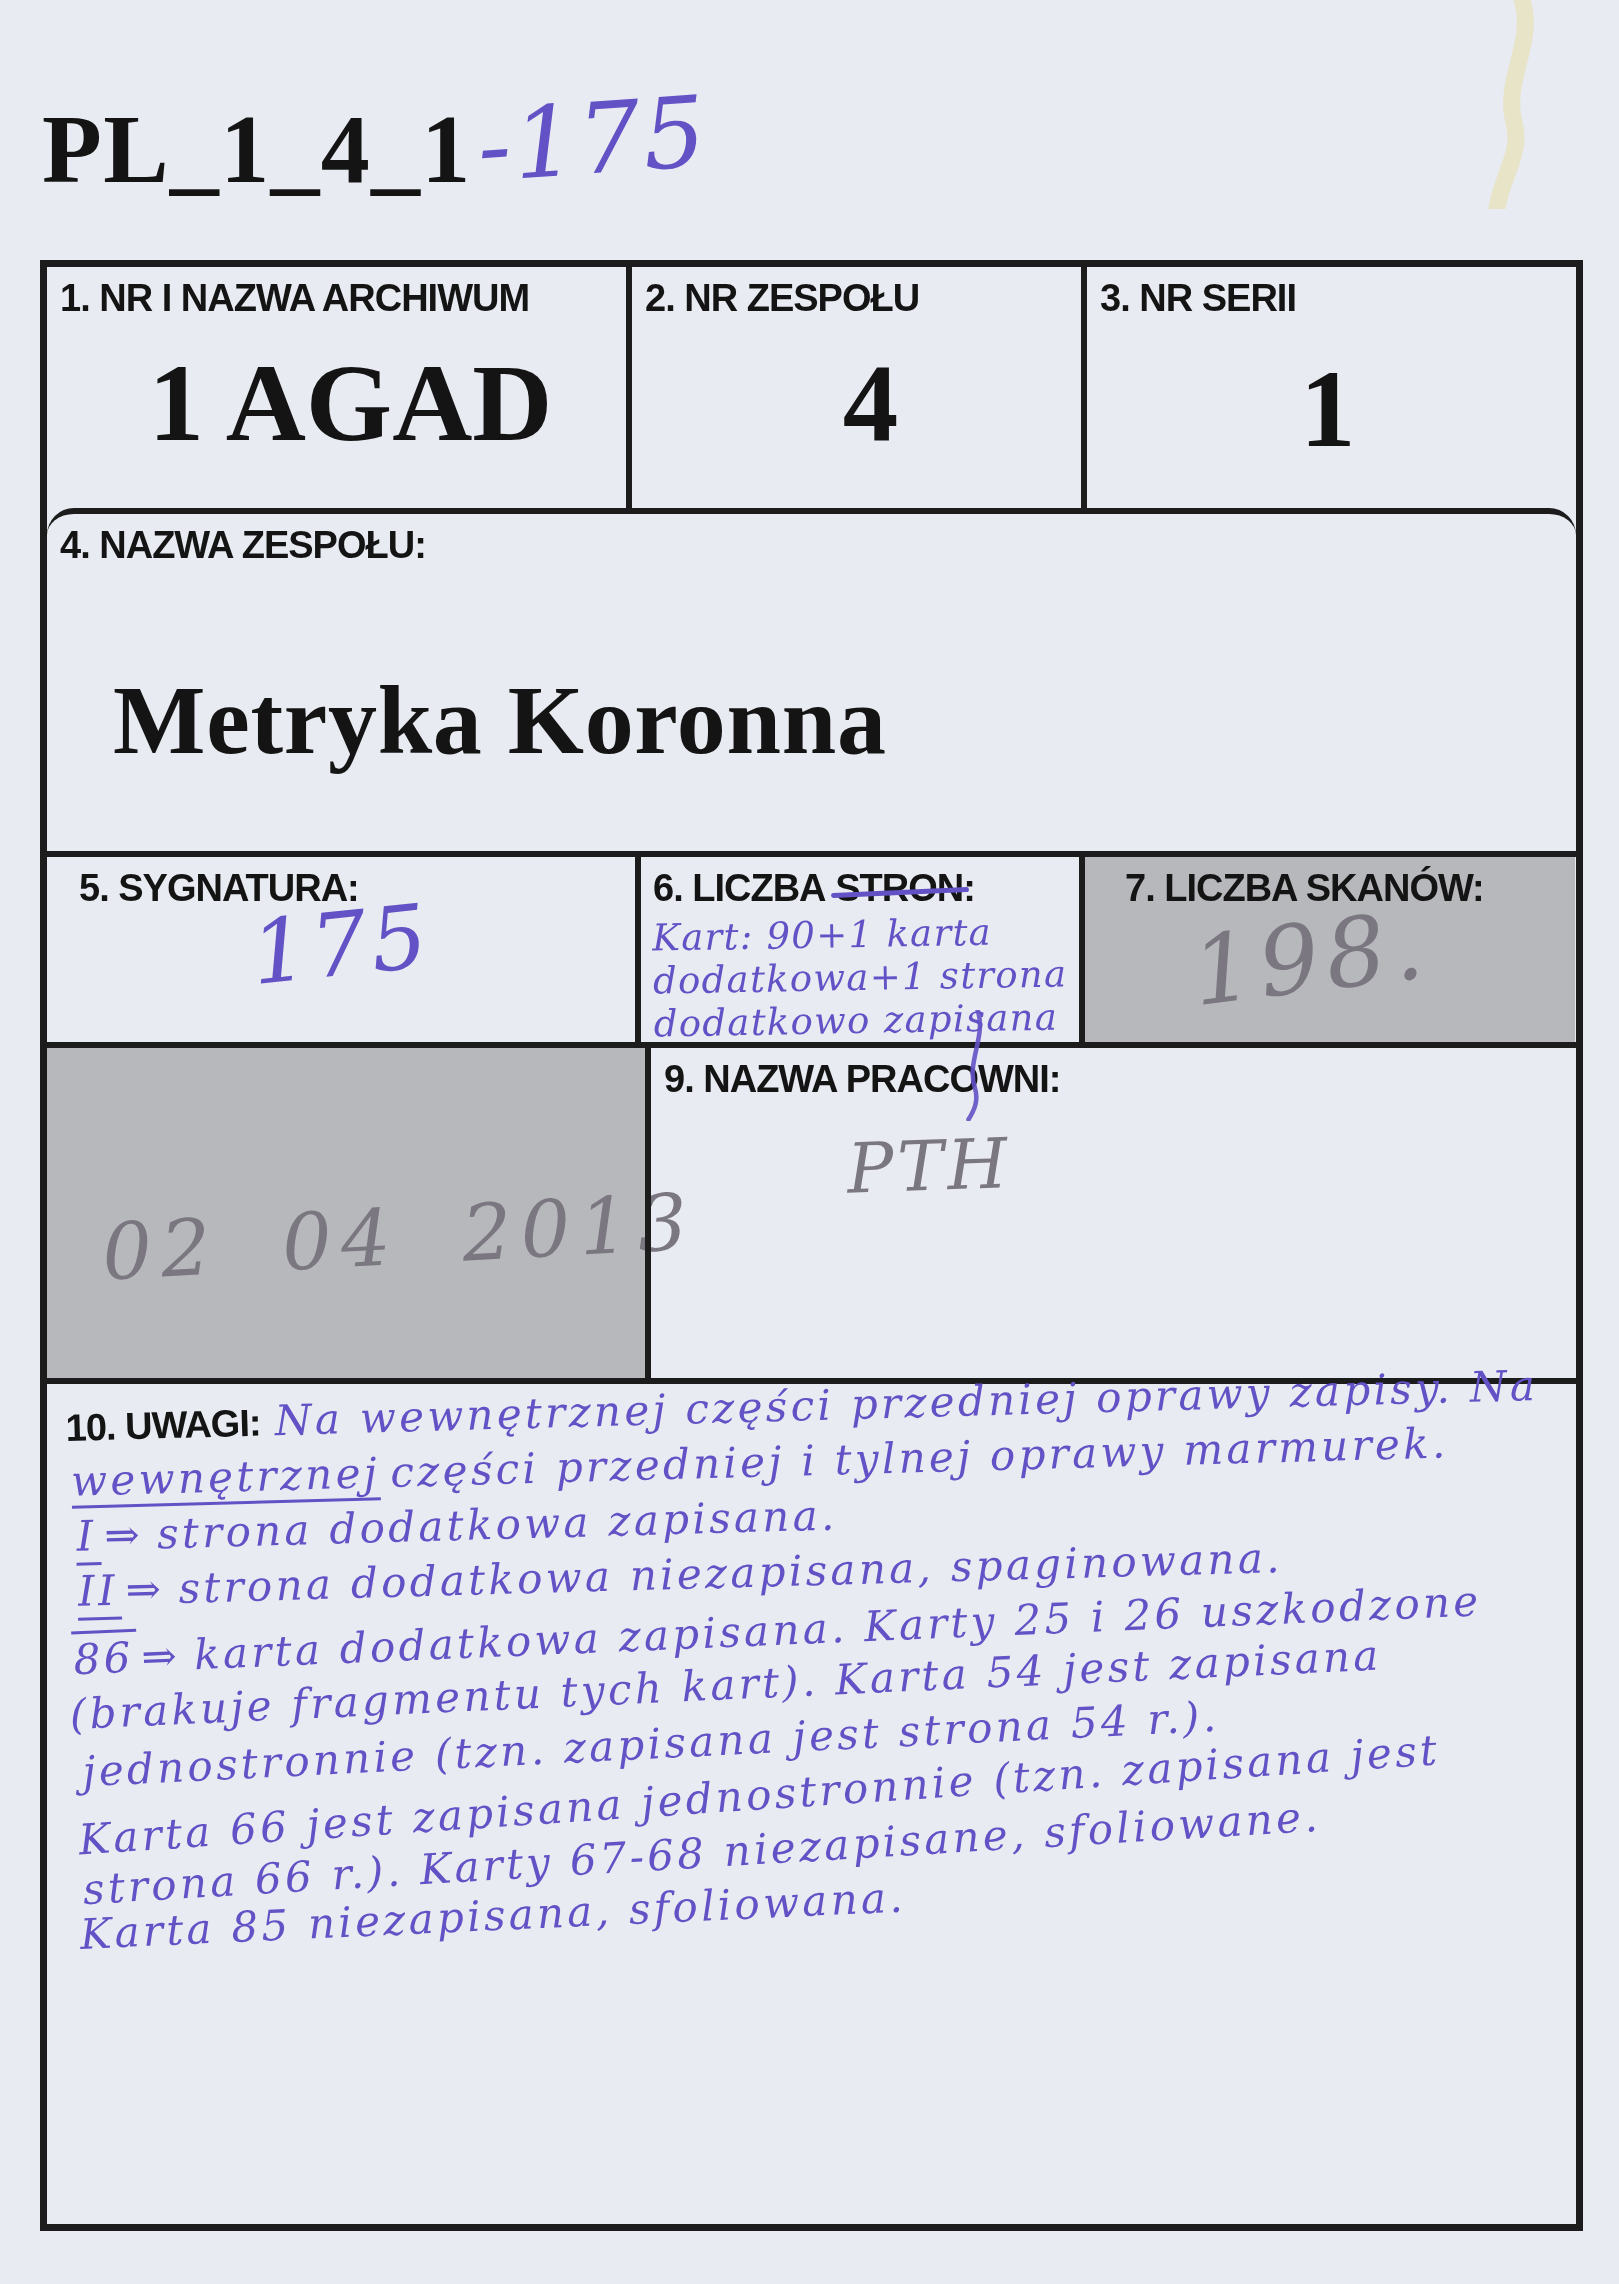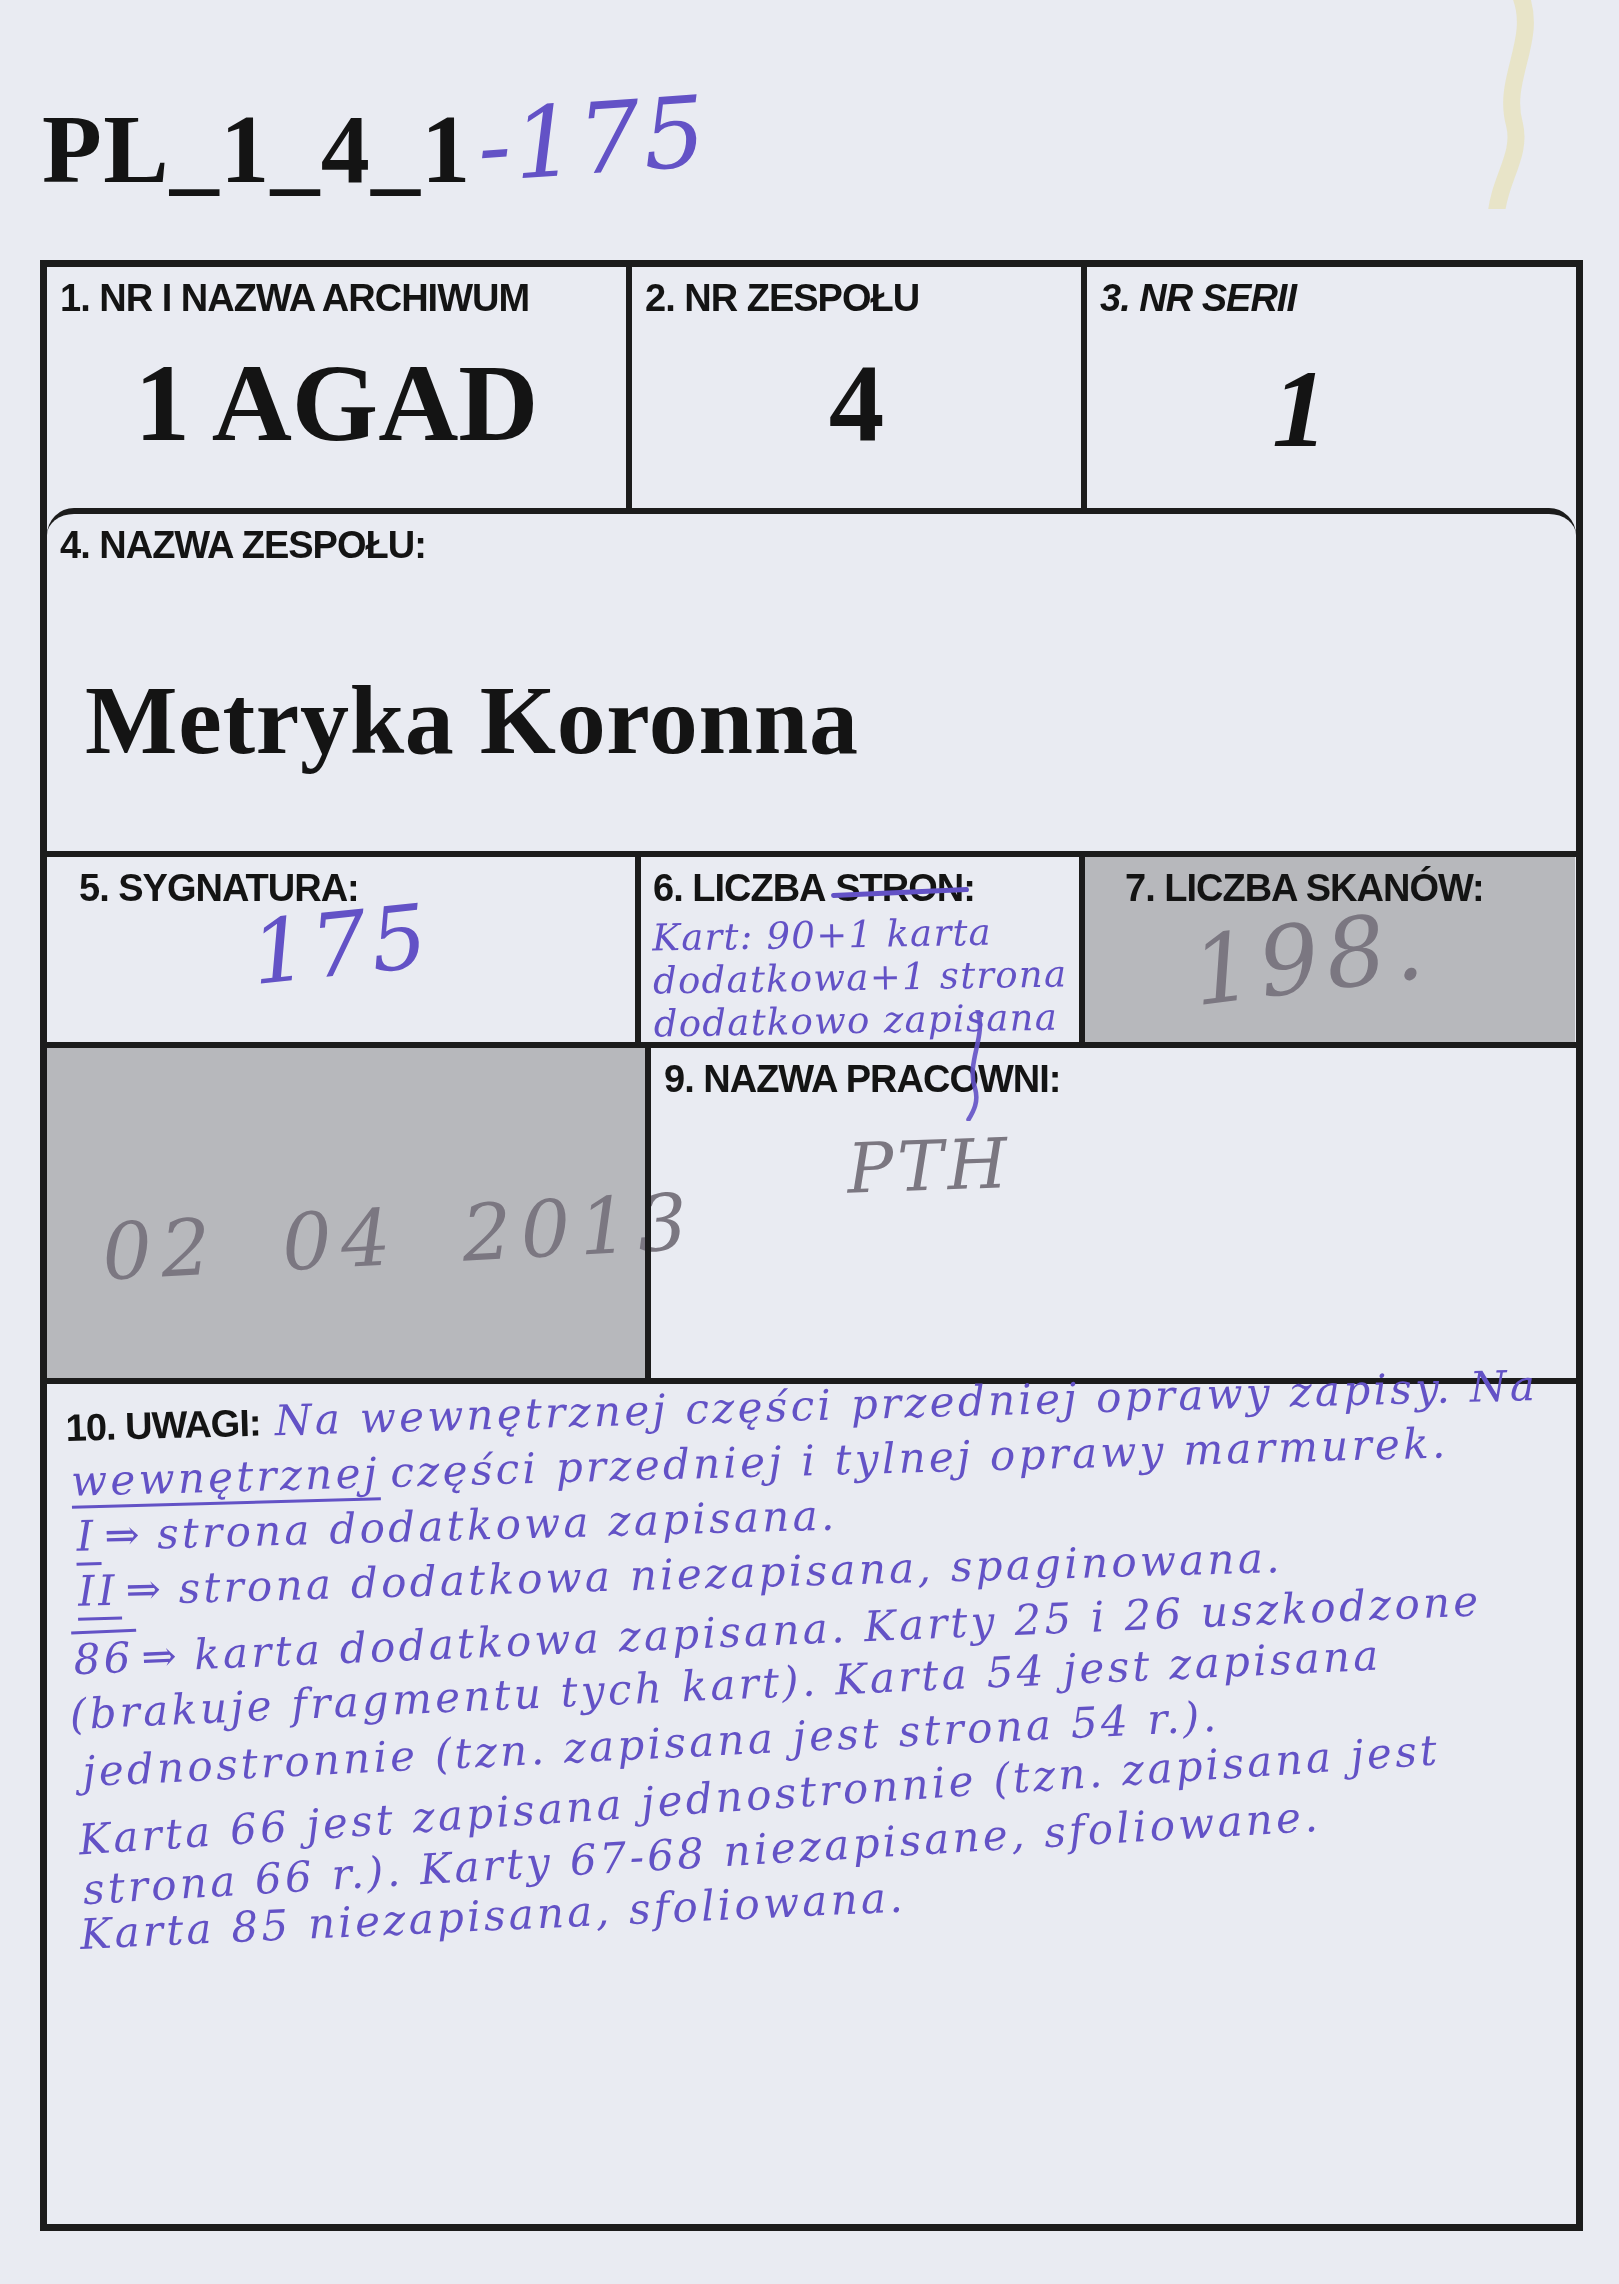--- a/index.html
+++ b/index.html
@@ -27,30 +27,30 @@
   .ftable{position:absolute;left:40px;top:260px;width:1543px;height:1971px;border:7.8px solid var(--line);display:flex;flex-direction:column;z-index:2;}
   .frow{display:flex;flex-direction:row;width:100%;}
   .frow + .frow{border-top:6.5px solid var(--line);}
   .r1{height:241px;}
   .r2{height:343px;border-radius:27px;}
   .r3{height:191px;}
   .r4{height:336px;}
   .r5{height:844px;flex:1;}
   .fcell{position:relative;height:100%;overflow:visible;padding:10.4px 13px;}
   .fcell + .fcell{border-left:6.5px solid var(--line);}
-  .r1 .c1{width:579px;} .r1 .c2{width:455px;} .r1 .c3{width:493px;font-style:italic;}
+  .r1 .c1{width:579px;} .r1 .c2{width:455px;} .r1 .c3{width:493px;}
   .r3 .c1{width:588px;padding-left:32px;} .r3 .c2{width:444px;padding-left:12px;} .r3 .c3{width:496px;}
   .r4 .c1{width:598px;} .r4 .c2{width:930px;}
   .gray{background:var(--cellgray);padding-left:40px;}
 
   .cell-label{font-family:"Liberation Sans",sans-serif;font-weight:700;font-size:38px;letter-spacing:-1px;color:var(--printed);white-space:nowrap;}
   .struck{position:relative;display:inline-block;}
   .struck::after{content:"";position:absolute;left:-3.9px;right:-6.5px;top:52%;height:4.6px;background:var(--ink);transform:rotate(-2.5deg);border-radius:2.6px;}
 
-  .big-serif{position:absolute;font-family:"Liberation Serif",serif;font-weight:700;color:var(--printed);white-space:nowrap;}
+  .big-serif{position:absolute;font-family:"Liberation Serif",serif;font-weight:700;color:var(--printed);white-space:nowrap;padding-left:28px;}
   .v-archiwum{font-size:111px;left:0;right:0;top:72px;text-align:center;}
   .v-zespol{font-size:111px;left:0;right:0;top:72px;text-align:center;}
   .v-seria{font-size:111px;left:38%;top:78px;}
   .v-nazwa{font-size:98px;left:38px;top:150px;letter-spacing:0.7px;}
 
   .hw{font-family:"DejaVu Serif",serif;font-style:italic;color:var(--ink);}
   .pencil{font-family:"DejaVu Serif",serif;font-style:italic;color:var(--pencil);}
 
   .v-sygnatura{position:absolute;left:0;right:0;top:36px;text-align:center;font-size:88px;transform:rotate(-6deg);letter-spacing:3.9px;}
   .v-strony{position:absolute;left:11.7px;top:56px;font-size:37px;line-height:43px;letter-spacing:1.3px;white-space:nowrap;z-index:3;transform:rotate(-1deg);}

